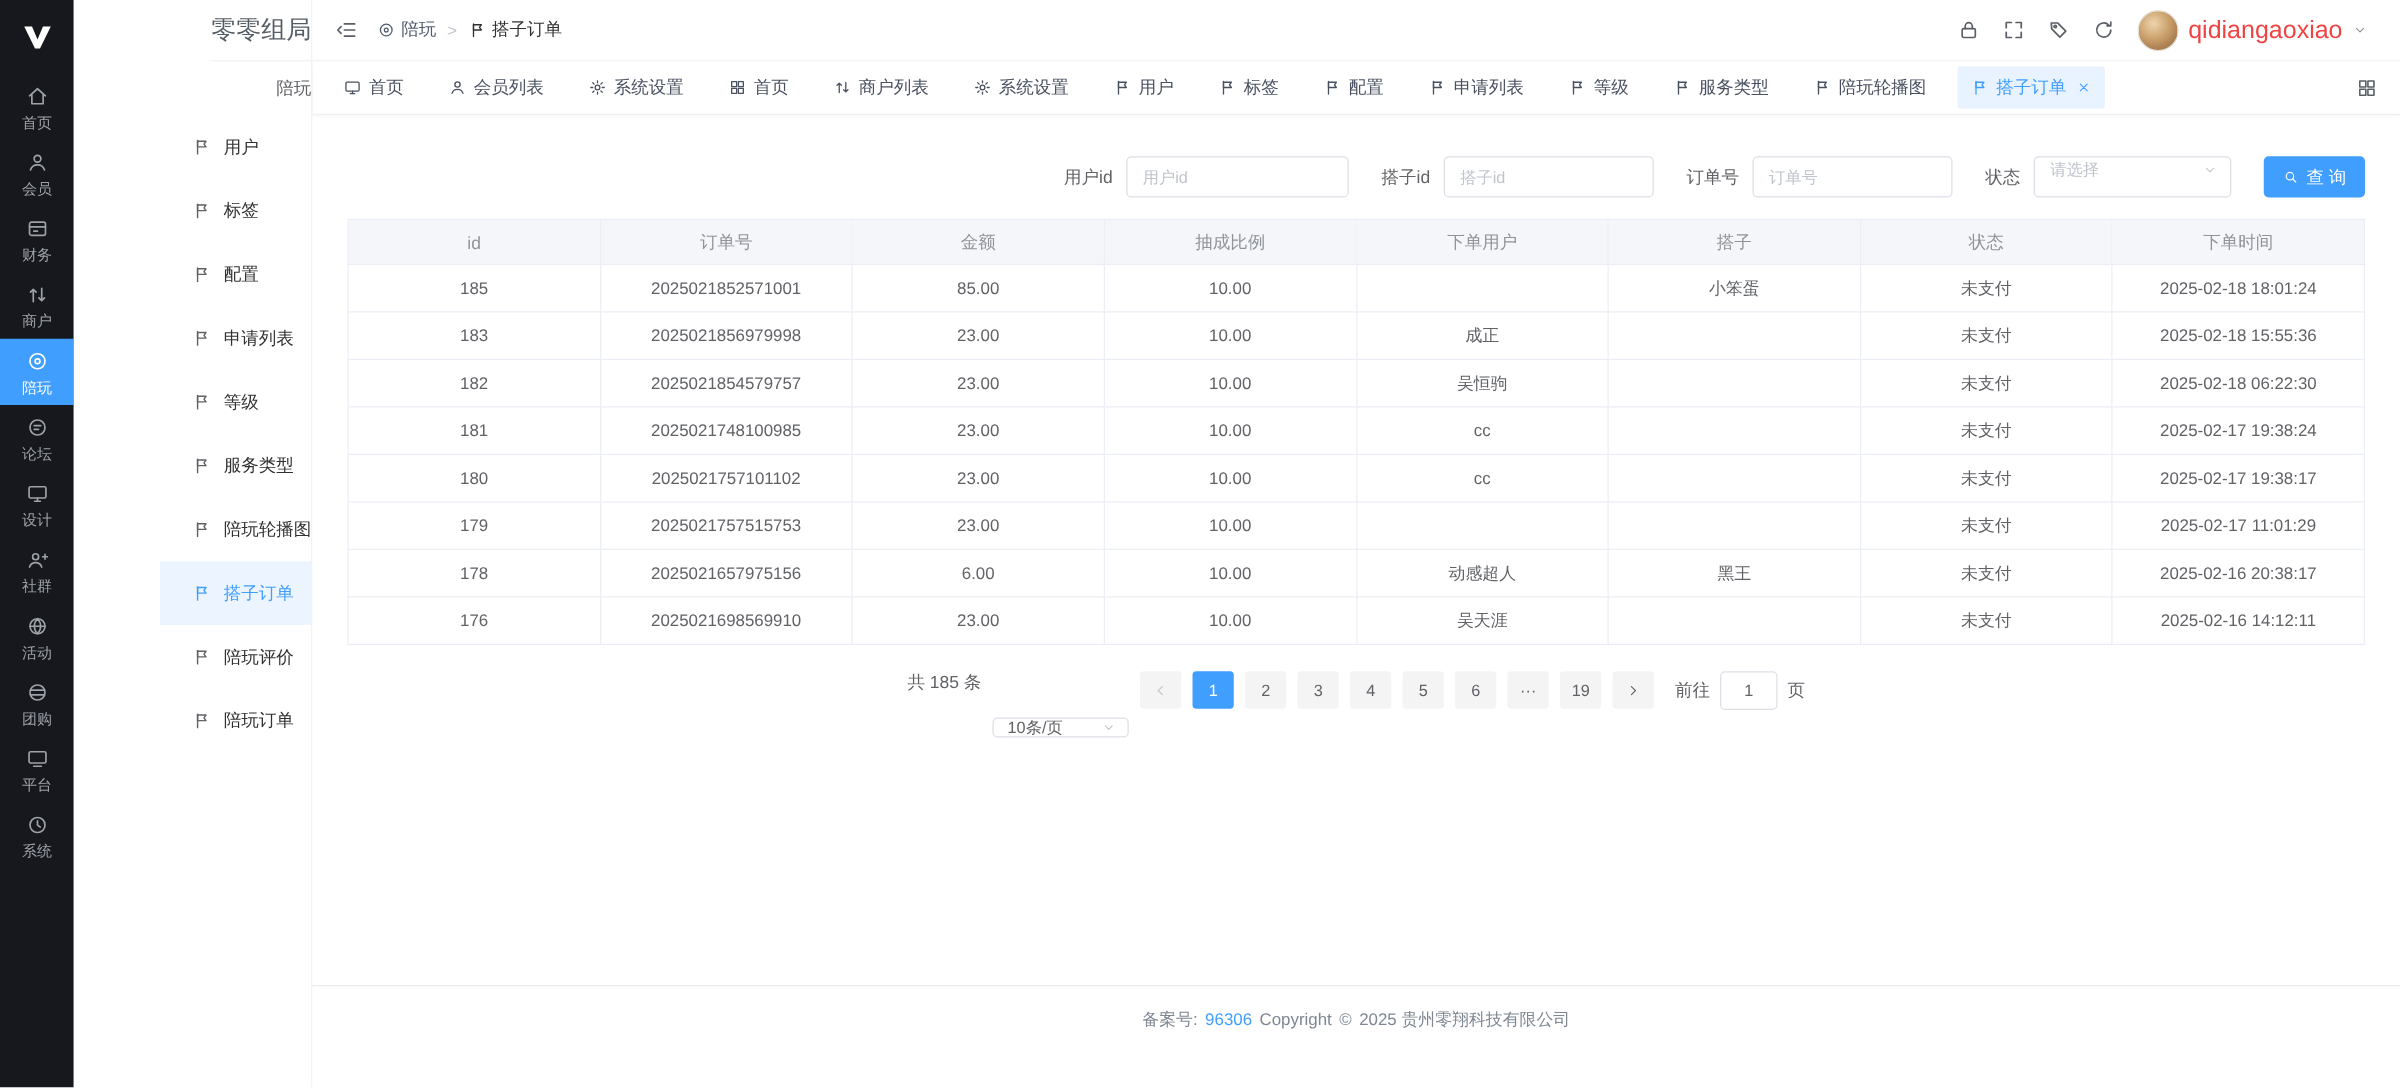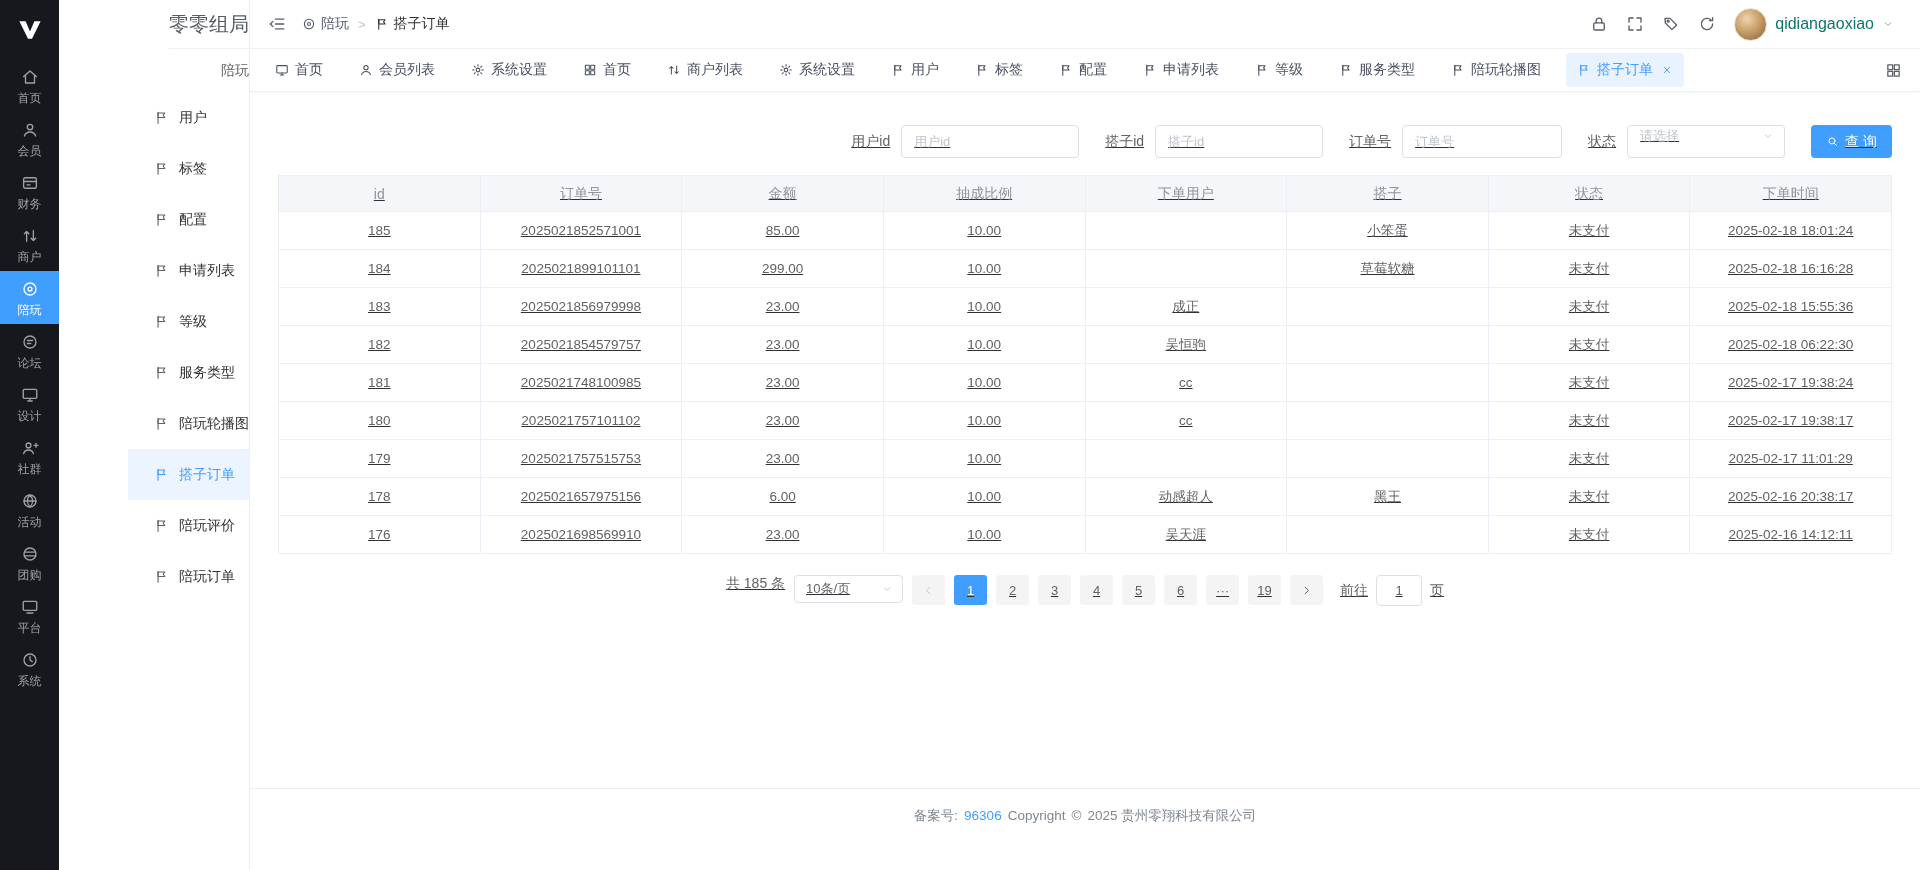--- a/index.html
+++ b/index.html
@@ -39,54 +39,54 @@
   .icon-btn { width:18px; height:18px; color:#5a5e66; cursor:pointer; }
   .breadcrumb { display:flex; align-items:center; gap:9px; font-size:14px; color:#515a6e; }
   .crumb { display:flex; align-items:center; gap:5px; cursor:pointer; }
   .crumb .icon { width:14px; height:14px; }
   .crumb.last { color:#303133; }
   .crumb-sep { color:#c0c4cc; font-size:13px; }
   .topbar-right { display:flex; align-items:center; gap:18px; color:#5a5e66; }
   .user-box { display:flex; align-items:center; gap:8px; cursor:pointer; }
   .avatar { width:33px; height:33px; border-radius:50%; border:1px solid #e5e0d8;
             background:radial-gradient(circle at 38% 32%, #eed4ae 0%, #c99f69 45%, #8a5d38 100%); }
-  .username { font-size:16px; color:#0f766e; }
+  .username { font-size:20px; color:#ef4444; }
   .user-caret { width:12px; height:12px; color:#8b9099; }
 
   .tabsbar { height:43px; flex:0 0 43px; display:flex; align-items:center; padding:0 18px 0 14px; border-bottom:1px solid #eef0f3; box-shadow:0 1px 3px rgba(0,21,41,.05); }
   .tabs-list { display:flex; align-items:center; gap:14px; flex:1; min-width:0; overflow:hidden; }
   .tab { display:flex; align-items:center; gap:6px; padding:8px 11px; border-radius:3px; font-size:14px; color:#495060; cursor:pointer; white-space:nowrap; }
   .tab .icon { width:14px; height:14px; }
   .tab.active { background:#e8f3ff; color:var(--accent); }
   .tab-close { width:12px; height:12px; display:inline-flex; margin-left:2px; cursor:pointer; }
   .tab-close svg { width:100%; height:100%; }
   .tabs-grid { width:17px; height:17px; color:#5a5e66; margin-left:14px; cursor:pointer; }
 
   
-  .content { flex:1; display:flex; flex-direction:column; padding:0 28px; min-height:0;text-decoration:underline; }
+  .content { flex:1; display:flex; flex-direction:column; padding:0 28px; min-height:0; }
   .filters { display:flex; align-items:center; justify-content:flex-end; margin:33px 0 17px; font-size:14px; color:#606266; }
   .filter-group { display:flex; align-items:center; gap:11px; margin-left:26px; }
   .filters .filter-group:first-child { margin-left:0; }
   .text-input { height:33px; border:1px solid #dcdfe6; border-radius:4px; padding:0 12px; font-size:13px; color:#606266; outline:none; font-family:inherit; background:#fff; }
   .text-input::placeholder { color:#bfc4cc; }
   .w1 { width:178px; } .w2 { width:168px; } .w3 { width:160px; }
   .select { width:158px; height:33px; border:1px solid #dcdfe6; border-radius:4px; display:flex; align-items:center; justify-content:space-between; padding:0 10px 12px 12px; cursor:pointer; background:#fff; }
   .select-text { font-size:13px; color:#bfc4cc; }
   .select .icon { width:12px; height:12px; color:#c0c4cc; }
   .search-btn { height:33px; margin-left:26px; padding:0 15px; background:var(--accent); border:none; border-radius:4px; color:#fff; font-size:14px; display:flex; align-items:center; gap:6px; cursor:pointer; font-family:inherit; }
   .search-btn .icon { width:13px; height:13px; }
 
   .orders-table { width:100%; border-collapse:collapse; table-layout:fixed; }
   .orders-table th, .orders-table td { border:1px solid #ebeef5; text-align:center; overflow:hidden; white-space:nowrap; }
   .orders-table th { height:36px; background:#f4f6f9; color:#909399; font-size:14px; font-weight:normal; }
   .orders-table td { height:38px; color:#606266; font-size:13.5px; background:#fff; }
   .status-unpaid { color:var(--danger);margin-left:32px; }
 
   .pagination { display:flex; align-items:flex-start; justify-content:center; gap:9px; margin-top:21px; font-size:14px; color:#606266; }
-  .page-size-select { width:109px; height:28px; border:1px solid #dcdfe6; border-radius:4px; display:flex; align-items:center; justify-content:space-between; padding:0 9px 0 11px; cursor:pointer; background:#fff; }
+  .page-size-select { width:109px; height:16px; border:1px solid #dcdfe6; border-radius:4px; display:flex; align-items:center; justify-content:space-between; padding:0 9px 0 11px; cursor:pointer; background:#fff;margin-top:37px; }
   .page-size-select .size-text { font-size:13px; color:#606266; }
   .page-size-select .icon { width:12px; height:12px; color:#c0c4cc; }
   .pager-pages { display:inline-flex; gap:9px; }
   .pager-btn { min-width:33px; height:30px; padding:0 5px; background:#f4f4f5; border:none; border-radius:3px; font-size:13px; color:#606266; display:inline-flex; align-items:center; justify-content:center; cursor:pointer; font-family:inherit; }
   .pager-btn.active { background:var(--accent); color:#fff; }
   .pager-btn.nav .icon { width:13px; height:13px; }
   .pager-btn.disabled { color:#c0c4cc; cursor:default; }
   .goto-group { display:flex; align-items:center; gap:8px; margin-left:8px; }
   .goto-input { width:46px; height:31px; border:1px solid #dcdfe6; border-radius:4px; text-align:center; font-size:13px; color:#606266; outline:none; font-family:inherit; }
 
@@ -580,30 +580,20 @@
         <tbody>
             <tr>
               <td>185</td>
               <td>2025021852571001</td>
               <td>85.00</td>
               <td>10.00</td>
               <td></td>
               <td>小笨蛋</td>
               <td class="status-unpaid">未支付</td>
               <td>2025-02-18 18:01:24</td>
-            </tr>
-            <tr>
-              <td>184</td>
-              <td>2025021899101101</td>
-              <td>299.00</td>
-              <td>10.00</td>
-              <td></td>
-              <td>草莓软糖</td>
-              <td class="status-unpaid">未支付</td>
-              <td>2025-02-18 16:16:28</td>
             </tr>
             <tr>
               <td>183</td>
               <td>2025021856979998</td>
               <td>23.00</td>
               <td>10.00</td>
               <td>成正</td>
               <td></td>
               <td class="status-unpaid">未支付</td>
               <td>2025-02-18 15:55:36</td>

